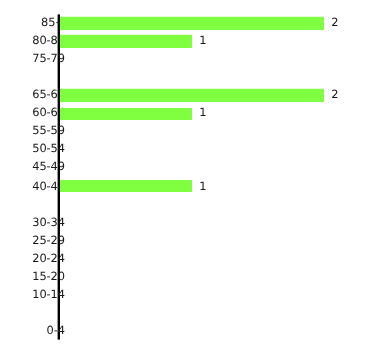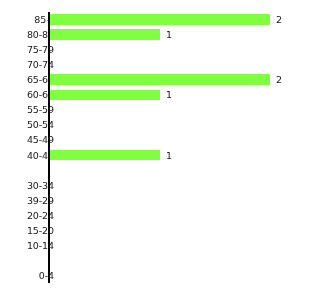--- a/index.html
+++ b/index.html
@@ -94,26 +94,20 @@
           <div class="bar" style="width: 110px; background: rgb(128, 255, 64); height: 10.5389px; top: 2.25833px;"></div>
           <div class="bar-value" style="left: 116px; height: 15.0556px; line-height: 15.0556px;">1</div>
         </div>
       </div>
       <div class="row" style="top: 30.1111px; height: 15.0556px;">
         <div class="tick-label" style="height: 15.0556px; line-height: 15.0556px;">75-79</div>
         <div class="bar-track" style="height: 15.0556px;">
           <div class="bar-value" style="left: 6px; height: 15.0556px; line-height: 15.0556px;"></div>
         </div>
       </div>
-      <div class="row" style="top: 45.1667px; height: 15.0556px;">
-        <div class="tick-label" style="height: 15.0556px; line-height: 15.0556px;">70-74</div>
-        <div class="bar-track" style="height: 15.0556px;">
-          <div class="bar-value" style="left: 6px; height: 15.0556px; line-height: 15.0556px;"></div>
-        </div>
-      </div>
       <div class="row" style="top: 60.2222px; height: 15.0556px;">
         <div class="tick-label" style="height: 15.0556px; line-height: 15.0556px;">65-69</div>
         <div class="bar-track" style="height: 15.0556px;">
           <div class="bar" style="width: 220px; background: rgb(128, 255, 64); height: 10.5389px; top: 2.25833px;"></div>
           <div class="bar-value" style="left: 226px; height: 15.0556px; line-height: 15.0556px;">2</div>
         </div>
       </div>
       <div class="row" style="top: 75.2778px; height: 15.0556px;">
         <div class="tick-label" style="height: 15.0556px; line-height: 15.0556px;">60-64</div>
         <div class="bar-track" style="height: 15.0556px;">
@@ -146,21 +140,21 @@
           <div class="bar-value" style="left: 116px; height: 15.0556px; line-height: 15.0556px;">1</div>
         </div>
       </div>
       <div class="row" style="top: 165.611px; height: 15.0556px;">
         <div class="tick-label" style="height: 15.0556px; line-height: 15.0556px;">30-34</div>
         <div class="bar-track" style="height: 15.0556px;">
           <div class="bar-value" style="left: 6px; height: 15.0556px; line-height: 15.0556px;"></div>
         </div>
       </div>
       <div class="row" style="top: 180.667px; height: 15.0556px;">
-        <div class="tick-label" style="height: 15.0556px; line-height: 15.0556px;">39-29</div>
+        <div class="tick-label" style="height: 15.0556px; line-height: 15.0556px;">25-29</div>
         <div class="bar-track" style="height: 15.0556px;">
           <div class="bar-value" style="left: 6px; height: 15.0556px; line-height: 15.0556px;"></div>
         </div>
       </div>
       <div class="row" style="top: 195.722px; height: 15.0556px;">
         <div class="tick-label" style="height: 15.0556px; line-height: 15.0556px;">20-24</div>
         <div class="bar-track" style="height: 15.0556px;">
           <div class="bar-value" style="left: 6px; height: 15.0556px; line-height: 15.0556px;"></div>
         </div>
       </div>

